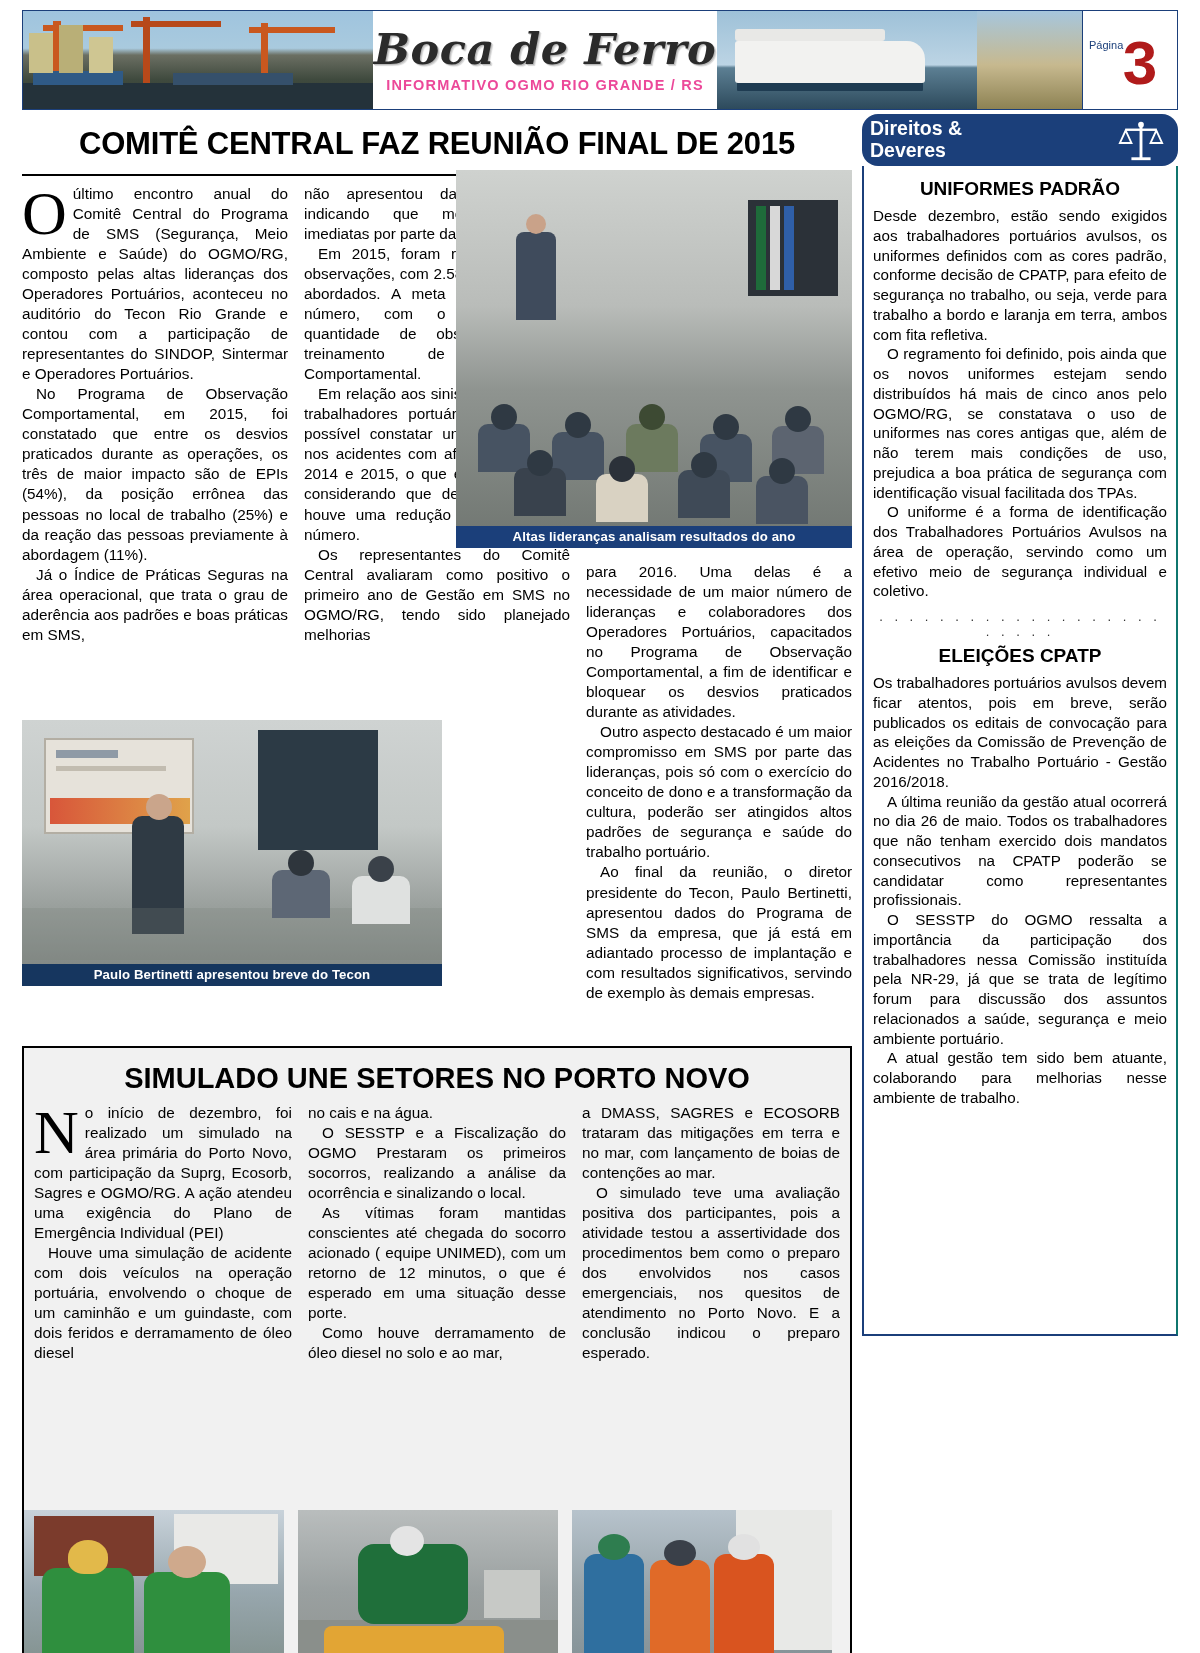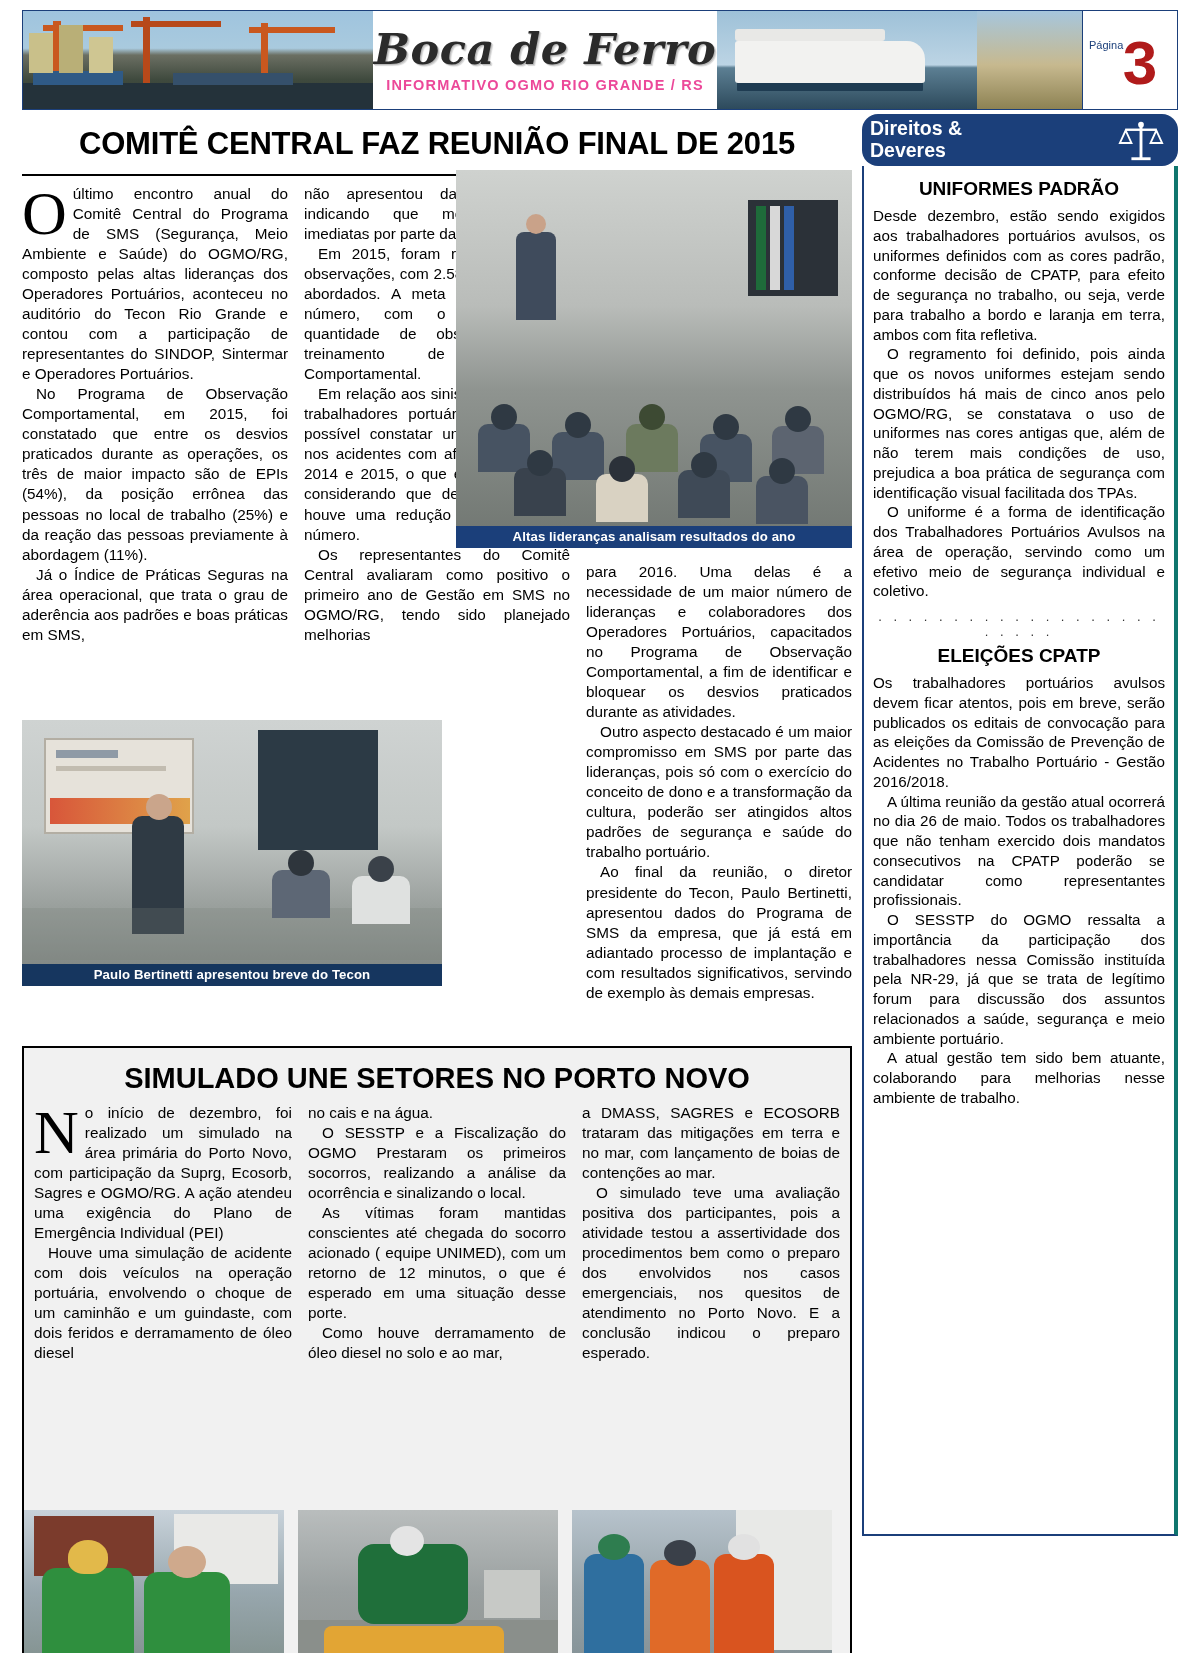--- a/index.html
+++ b/index.html
@@ -219,24 +219,24 @@
     position:relative;
     border-radius:16px;
   }
   .rail-head .t {
     font-size:19.5px; font-weight:bold; line-height:1.12;
   }
   .scales { position:absolute; right:14px; top:4px; width:46px; height:46px; }
 
   .rail-body {
     border-left:2px solid #1b3f7a;
-    border-right:4px solid #0f766e;
+    border-right:2px solid #0f766e;
     border-bottom:2px solid #1b3f7a;
     padding:6px 9px 10px 9px;
-    height:1370px;
+    height:1170px;
   }
   .rail-title {
     text-align:center; font-size:19px; font-weight:bold; margin:6px 0 6px 0;
   }
   .rail-body p {
     margin:0; font-size:15.2px; line-height:1.3; text-align:justify;
   }
   .rail-body p + p { text-indent:14px; }
   .dots {
     text-align:center; letter-spacing:4px; color:#333; font-size:13px; margin:8px 0 2px 0;

